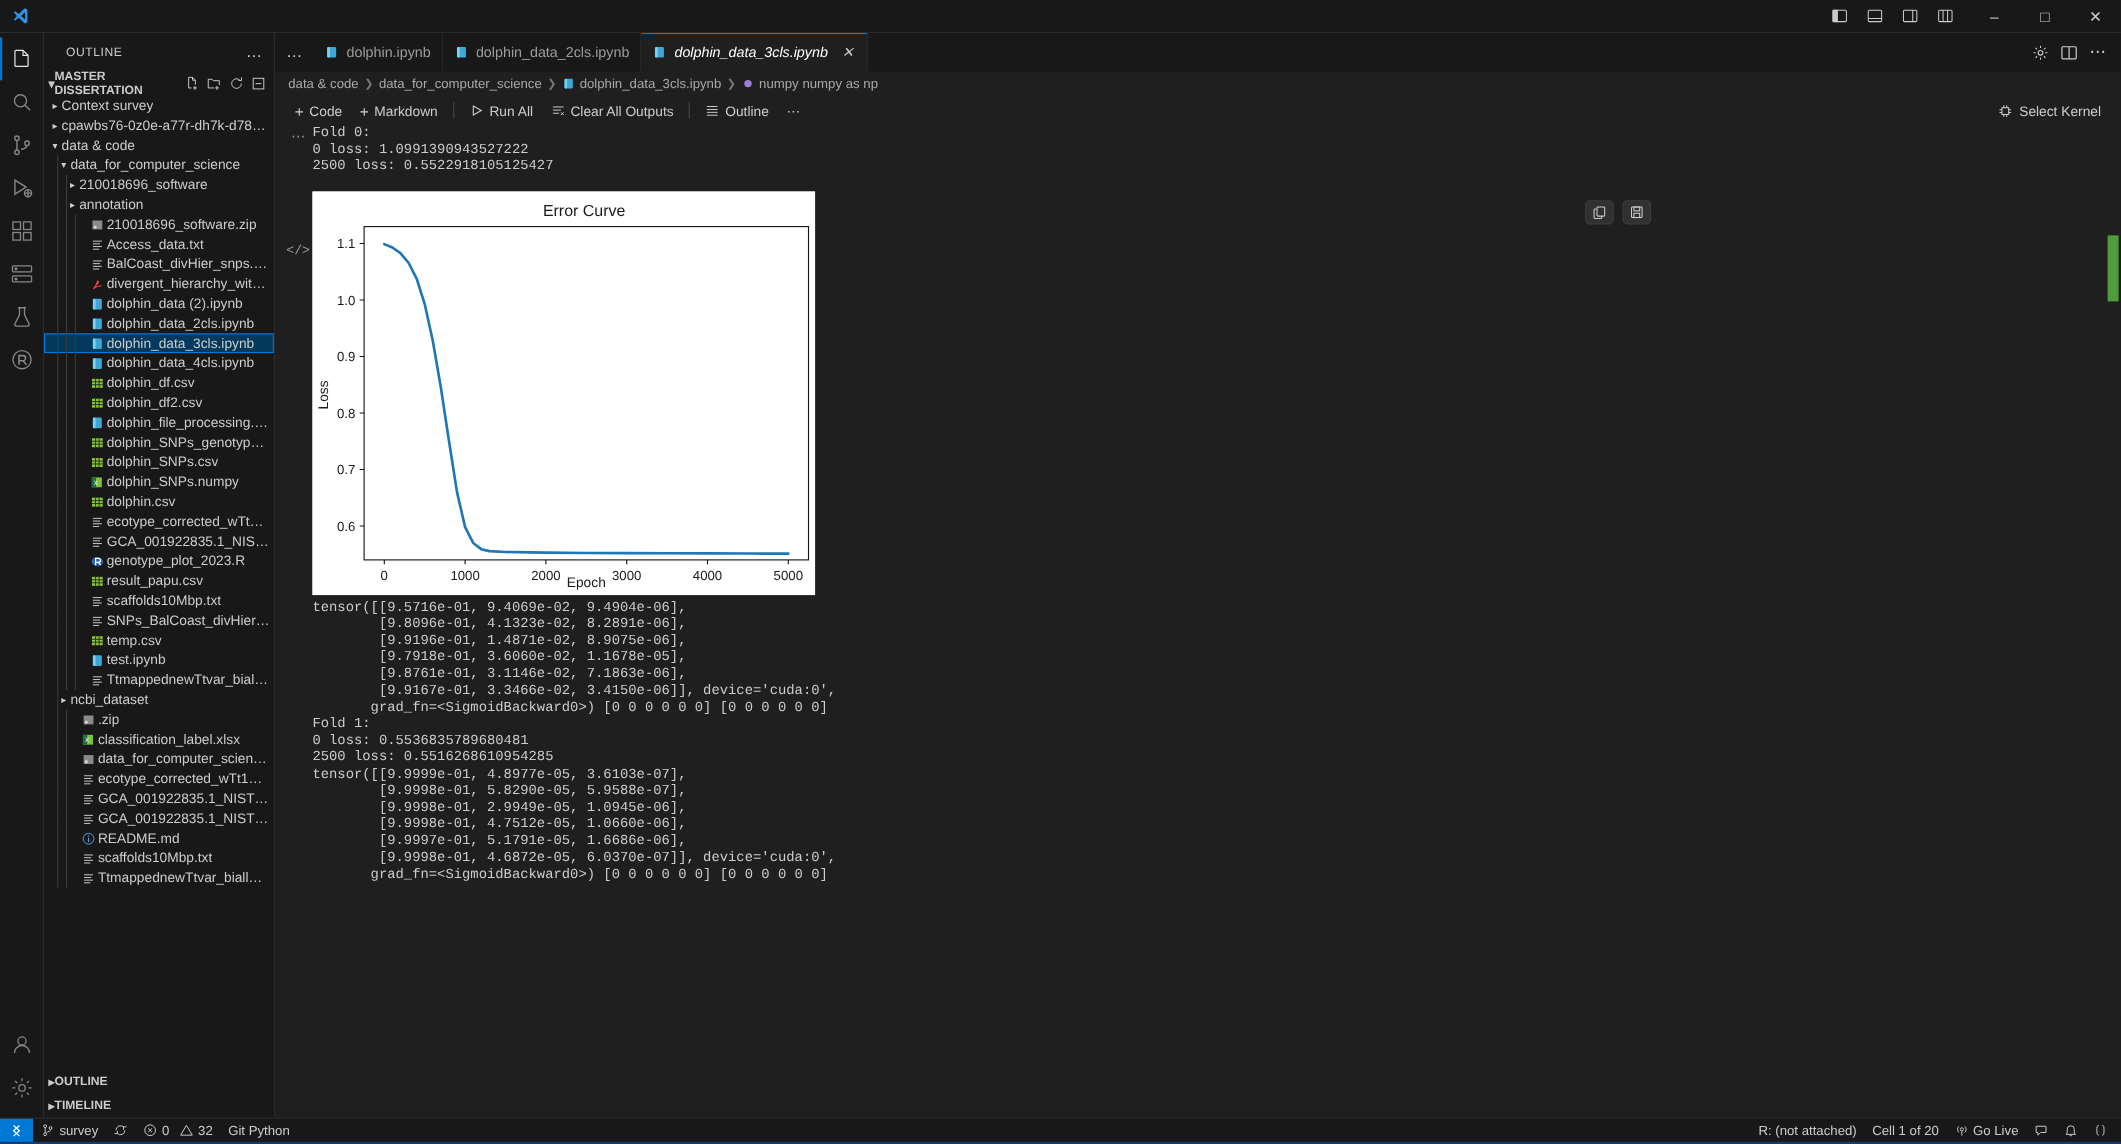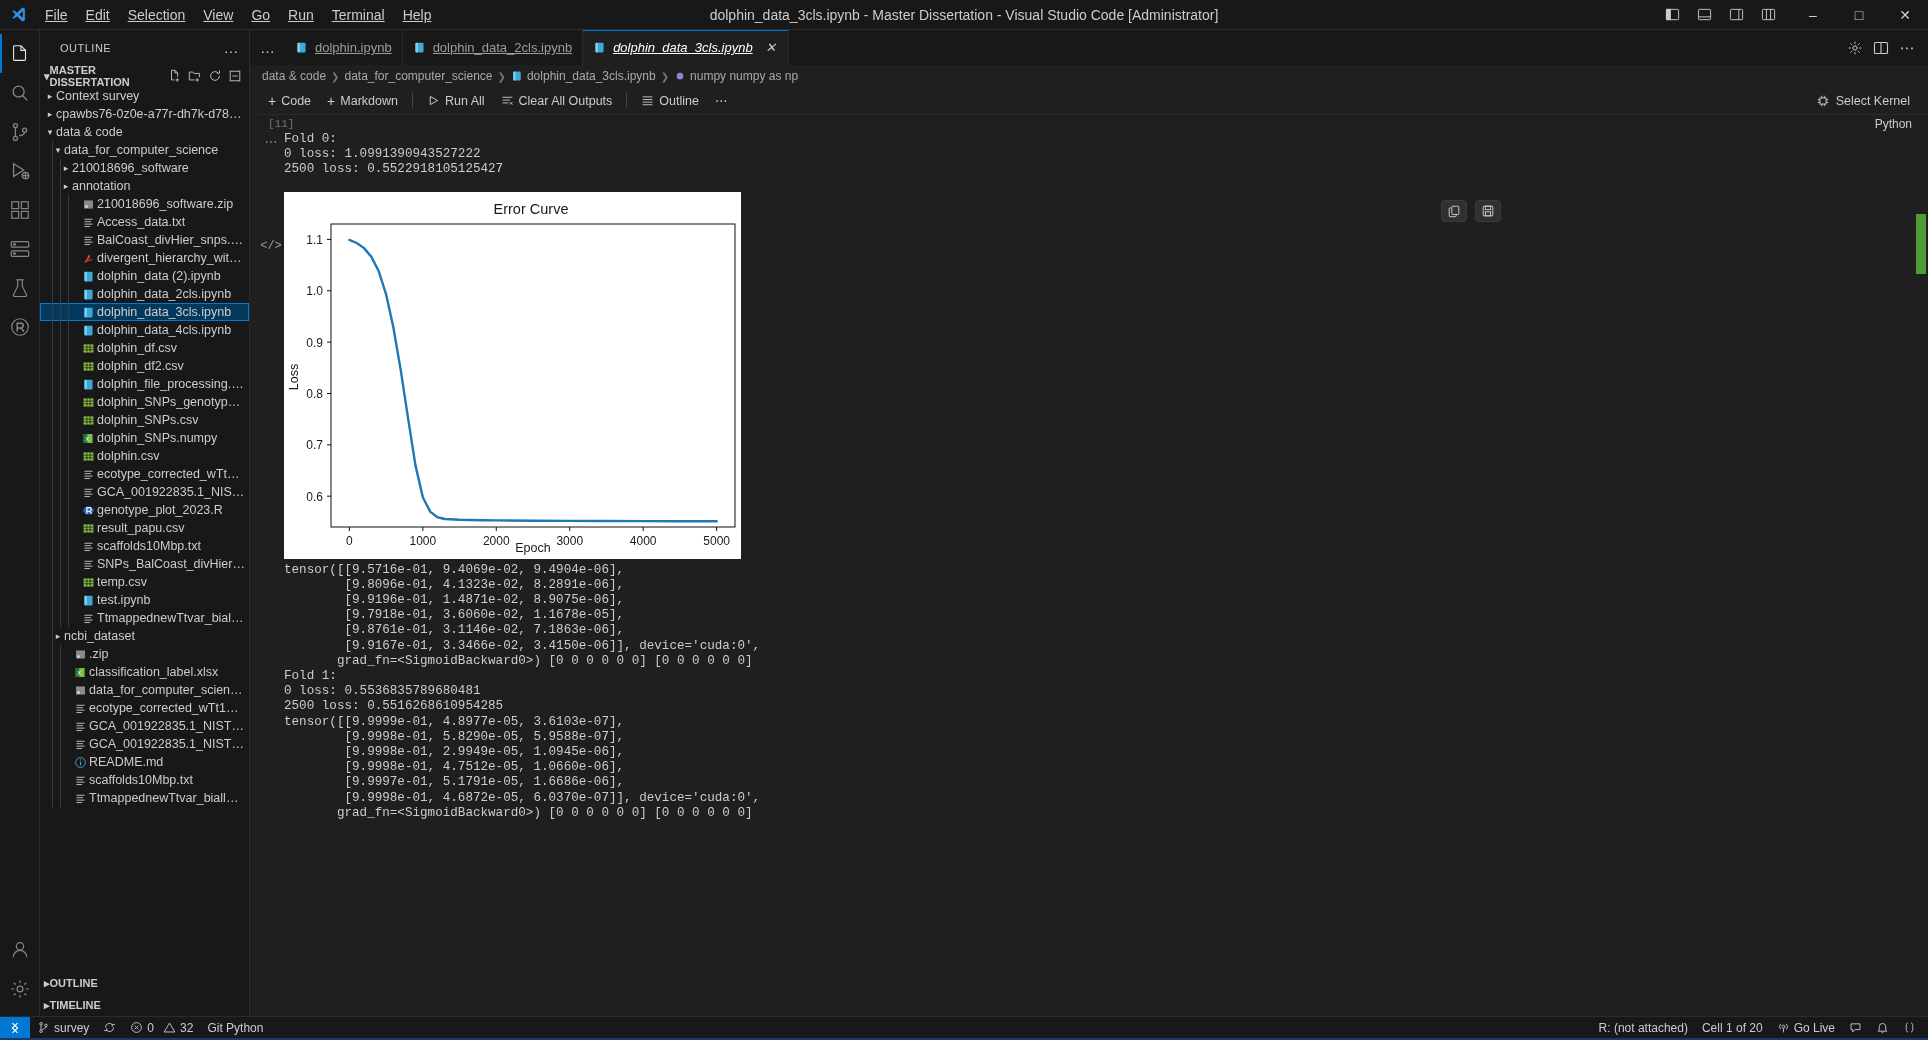--- a/index.html
+++ b/index.html
@@ -90,21 +90,21 @@
   .editor { flex: 1 1 auto; display: flex; flex-direction: column; min-width: 0; background: #1f1f1f; }
   .tabsrow { height: 35px; background: #181818; display: flex; align-items: stretch; flex: 0 0 35px; }
   .tab-overflow { width: 35px; display:flex; align-items:center; justify-content:center; color:#cccccc; font-size:15px;}
   .tab {
     display: flex; align-items: center; gap: 7px; padding: 0 10px; font-size: 13px;
     color: #9d9d9d; background: #181818; border-right: 1px solid #2b2b2b; max-width: 260px;
     position: relative;
   }
   .tab.active { background: #1f1f1f; color: #ffffff; font-style: italic; }
   .tab.active::before { content:''; position:absolute; left:0; right:0; top:0; height:1px; background:#0078d4; }
-  .tab .tlabel { white-space: nowrap; overflow: hidden; text-overflow: ellipsis; text-decoration: underline; }
+  .tab .tlabel { white-space: nowrap; overflow: hidden; text-overflow: ellipsis; }
   .tab .tclose { margin-left: 4px; font-size: 13px; color: #cccccc; width:14px; text-align:center;}
   .tabs-right { margin-left: auto; display: flex; align-items: center; gap: 4px; padding-right: 10px; color:#cccccc;}
   .tabs-right span { width: 22px; height:22px; display:flex; align-items:center; justify-content:center;}
 
   .breadcrumbs {
     height: 22px; display: flex; align-items: center; gap: 5px; padding: 0 12px;
     font-size: 12px; color: #a9a9a9; flex: 0 0 22px;
   }
   .breadcrumbs .sep { color: #777; font-size: 10px; }
   .bc-item { display:flex; align-items:center; gap:4px; }
@@ -163,31 +163,20 @@
 <body>
 
 <div class="app">
 
   <div class="titlebar">
     <div class="vs-logo">
       <svg width="17" height="17" viewBox="0 0 24 24">
           <path fill="#2e93e6" d="M17.6 2.2 9.9 9.6 5.3 6.1 3.4 7l4.2 5L3.4 17l1.9.9 4.6-3.5 7.7 7.4 3.4-1.6V3.8L17.6 2.2Zm.5 5.1v9.4l-5.2-4.7 5.2-4.7Z"></path>
         </svg>
     </div>
-    <div class="menu">
-      <div class="menu-item"><u>File</u></div>
-      <div class="menu-item"><u>Edit</u></div>
-      <div class="menu-item"><u>Selection</u></div>
-      <div class="menu-item"><u>View</u></div>
-      <div class="menu-item"><u>Go</u></div>
-      <div class="menu-item"><u>Run</u></div>
-      <div class="menu-item"><u>Terminal</u></div>
-      <div class="menu-item"><u>Help</u></div>
-    </div>
-    <div class="window-title">dolphin_data_3cls.ipynb - Master Dissertation - Visual Studio Code [Administrator]</div>
     <div class="win-ctrls">
       <div class="layout-icons">
         <div class="layout-ic">
           <svg width="15" height="15" viewBox="0 0 16 16" fill="none" stroke="#ccc" stroke-width="1">
               <rect x="1.5" y="2.5" width="13" height="11" rx="1"></rect>
               <line x1="5.5" y1="2.5" x2="5.5" y2="13.5"></line>
               <rect x="1.5" y="2.5" width="4" height="11" fill="#ccc"></rect>
             </svg>
         </div>
         <div class="layout-ic">
@@ -1023,24 +1012,20 @@
                   <rect x="4.5" y="4.5" width="7" height="7"></rect>
                   <path d="M6.5 4.5V2M9.5 4.5V2M6.5 14v-2.5M9.5 14v-2.5M4.5 6.5H2M4.5 9.5H2M14 6.5h-2.5M14 9.5h-2.5"></path>
                 </svg>
               </span>
             <span>Select Kernel</span>
           </div>
         </div>
       </div>
 
       <div class="nb-scroll">
-        <div class="cell-exec cell-top-border">
-          <span>[11]</span>
-          <span style="margin-left:auto;padding-right:16px;font-family:'Liberation Sans',sans-serif;font-size:12px;color:#cccccc">Python</span>
-        </div>
 
         <div class="out-area">
           <div class="out-gutter">⋯</div>
           <div class="out-body">
             <pre class="console">Fold 0:
 0 loss: 1.0991390943527222
 2500 loss: 0.5522918105125427</pre>
           </div>
         </div>
 

